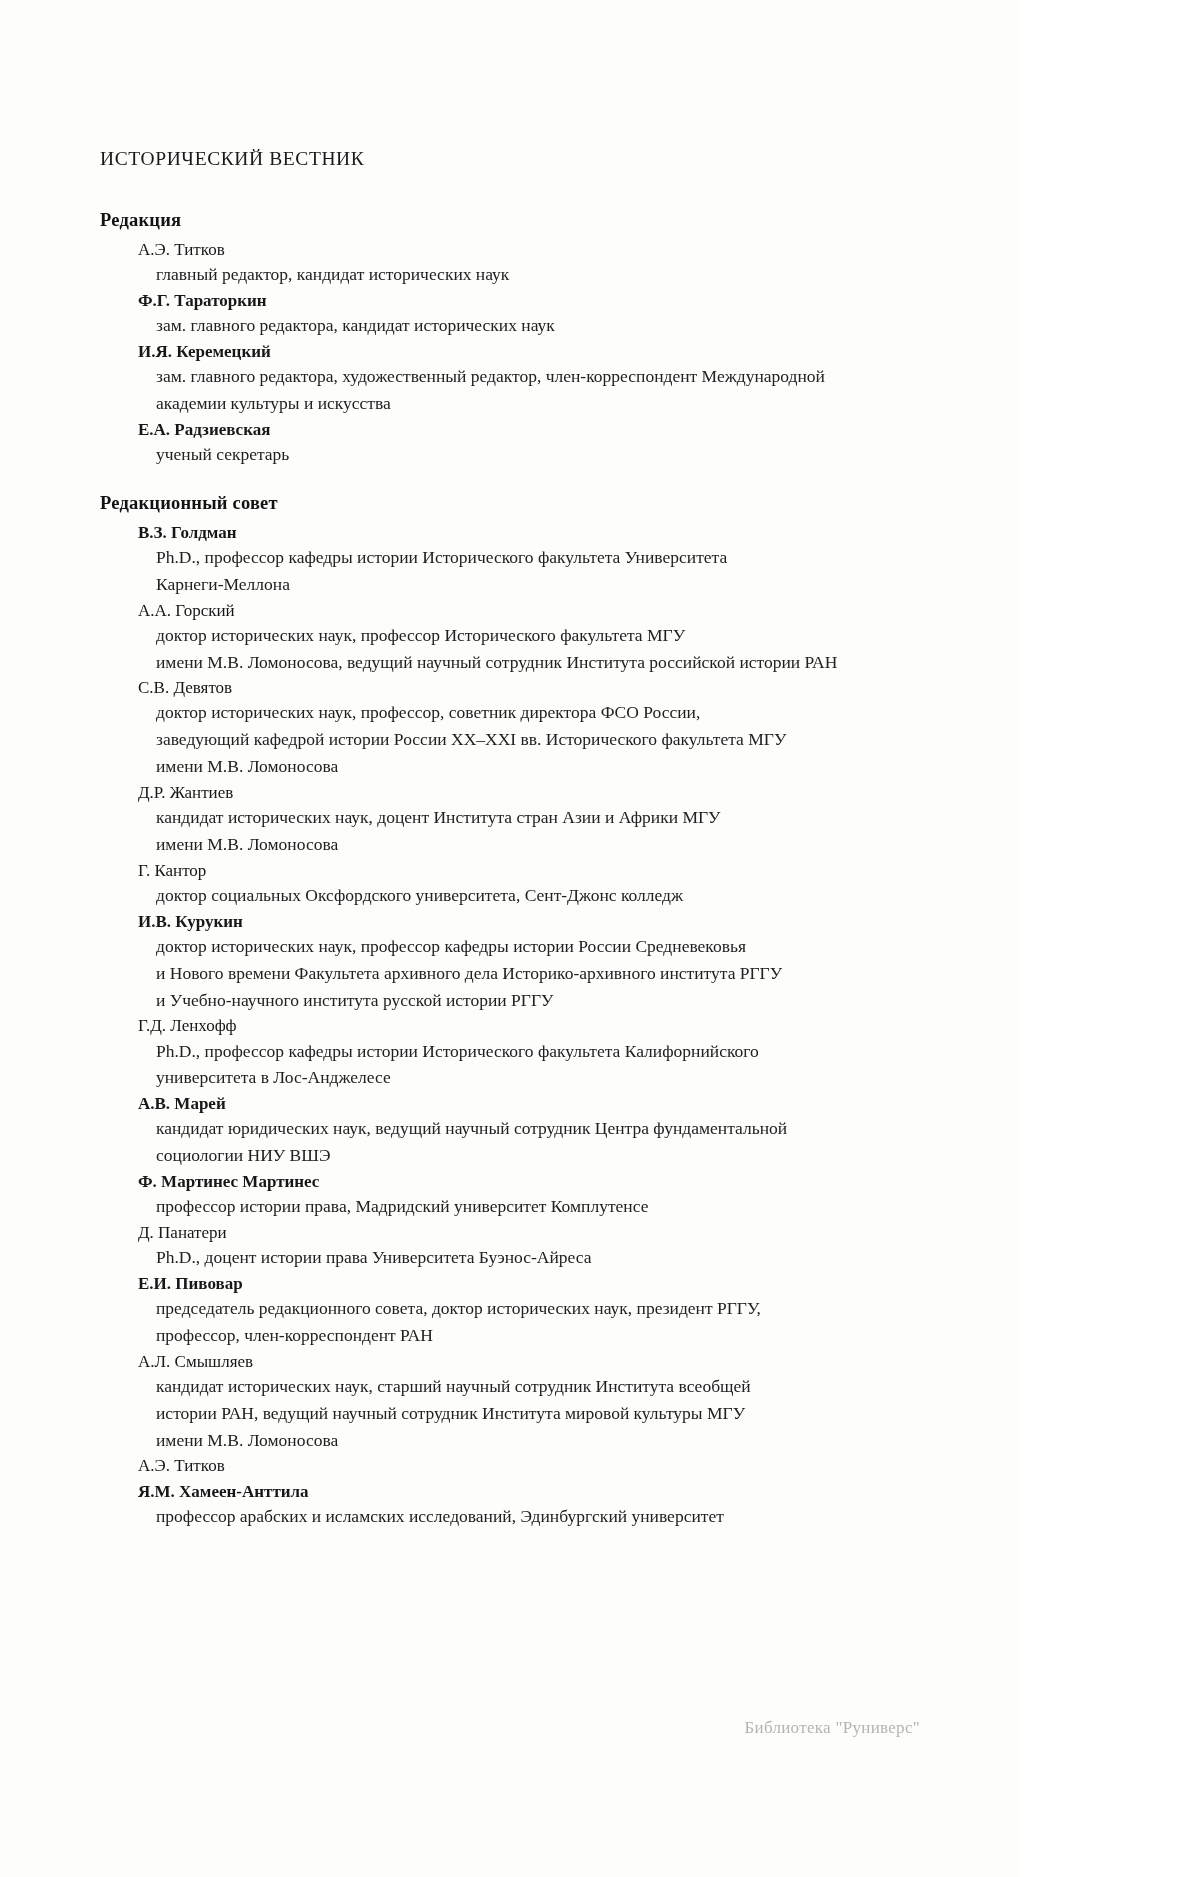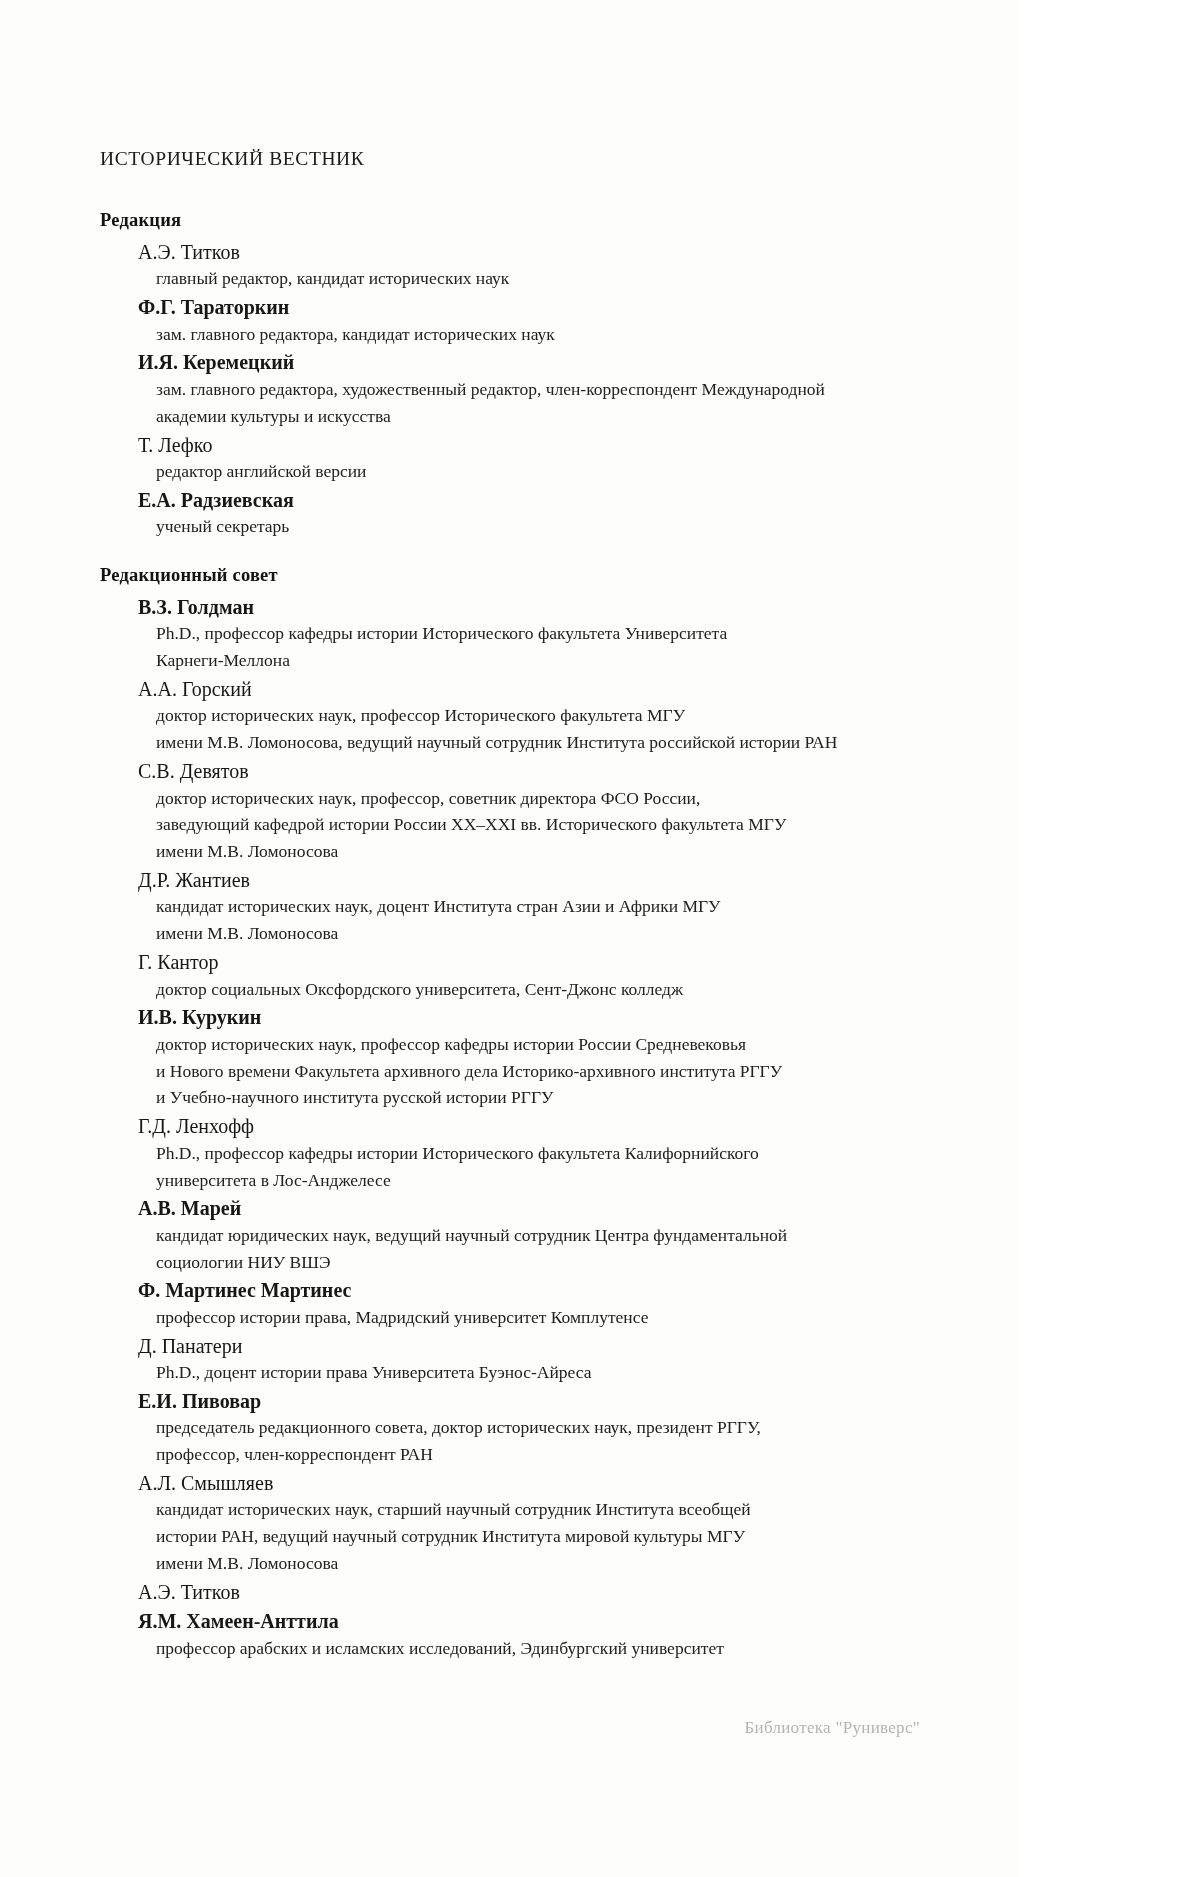--- a/index.html
+++ b/index.html
@@ -42,21 +42,21 @@
     font-size: 18.5px;
     font-weight: bold;
     color: #131313;
     margin-bottom: 7px;
     letter-spacing: 0.2px;
   }
   .entry {
     margin-bottom: 1px;
   }
   .entry-name {
-    font-size: 20px;
+    font-size: 17px;
     color: #171717;
     margin-left: 38px;
     line-height: 1.42;
   }
   .entry-name.bold {
     font-weight: bold;
   }
   .entry-desc {
     font-size: 17.5px;
     color: #212121;
@@ -91,24 +91,20 @@
             <div class="entry-desc">главный редактор, кандидат исторических наук</div>
           </div>
           <div class="entry">
             <div class="entry-name bold">Ф.Г. Тараторкин</div>
             <div class="entry-desc">зам. главного редактора, кандидат исторических наук</div>
           </div>
           <div class="entry">
             <div class="entry-name bold">И.Я. Керемецкий</div>
             <div class="entry-desc">зам. главного редактора, художественный редактор, член-корреспондент Международной</div>
             <div class="entry-desc">академии культуры и искусства</div>
-          </div>
-          <div class="entry">
-            <div class="entry-name">Т. Лефко</div>
-            <div class="entry-desc">редактор английской версии</div>
           </div>
           <div class="entry">
             <div class="entry-name bold">Е.А. Радзиевская</div>
             <div class="entry-desc">ученый секретарь</div>
           </div>
         </div>
         <div class="section">
           <div class="section-heading">Редакционный совет</div>
           <div class="entry">
             <div class="entry-name bold">В.З. Голдман</div>

